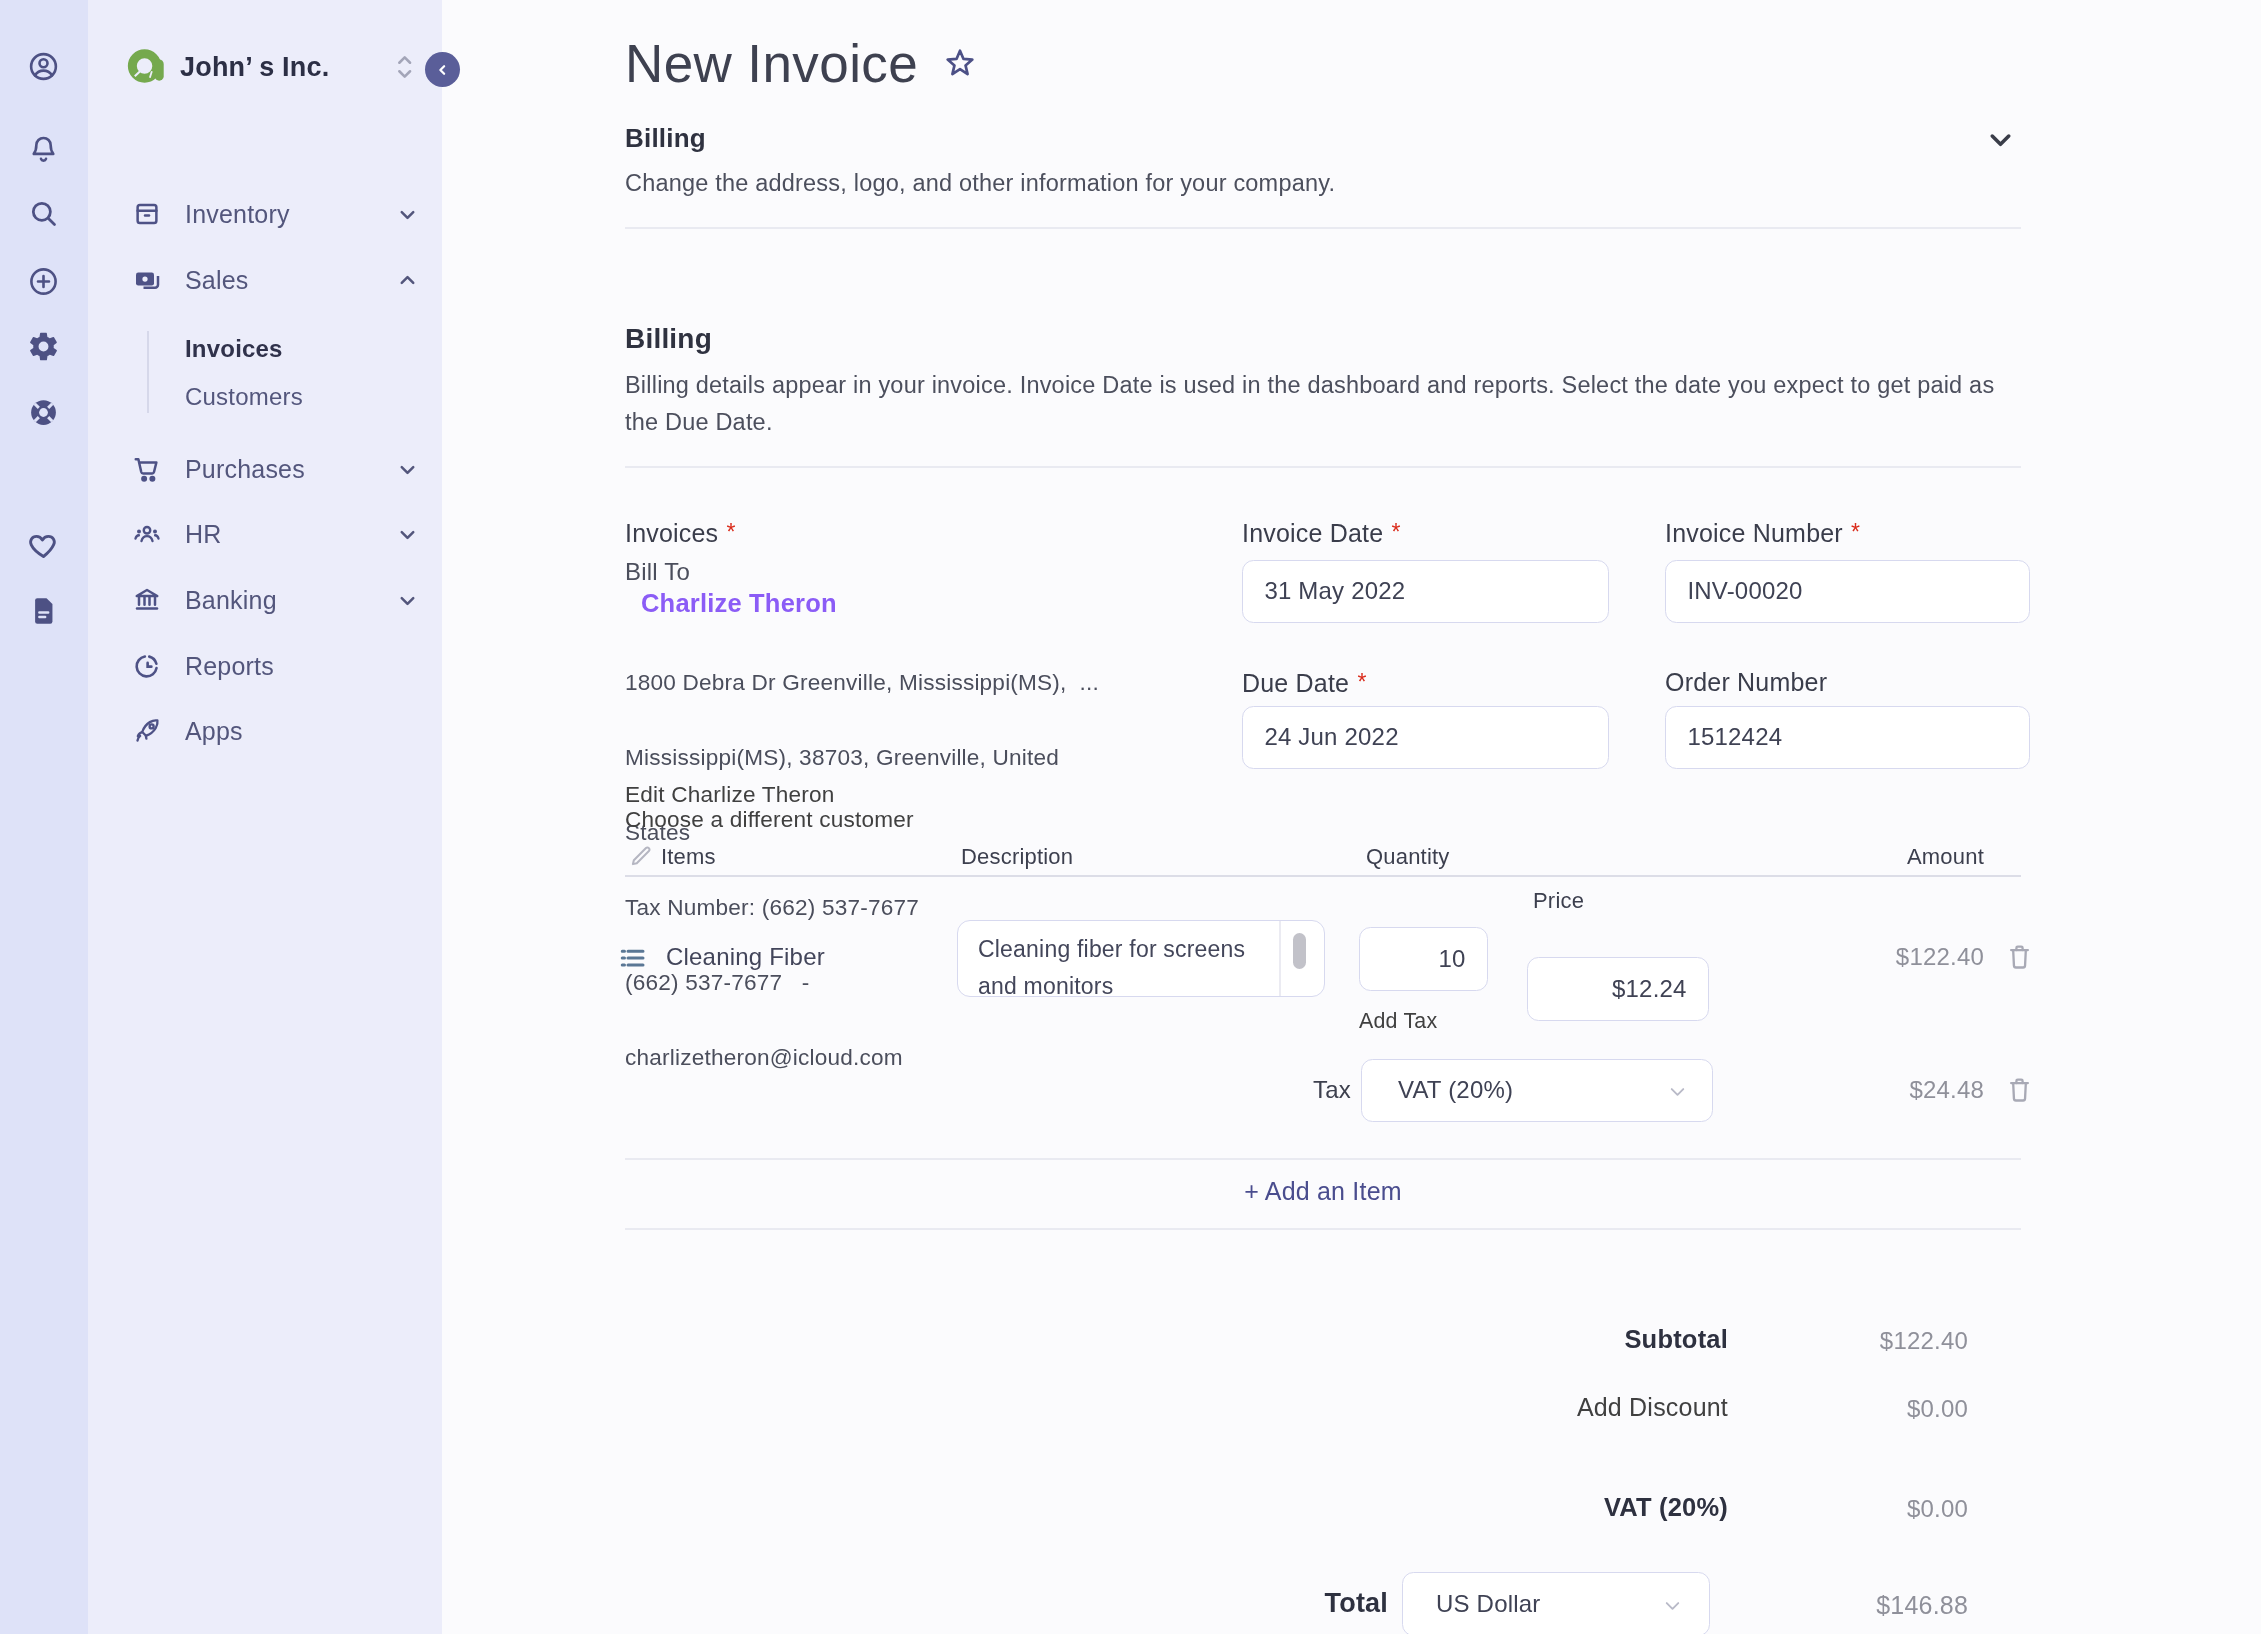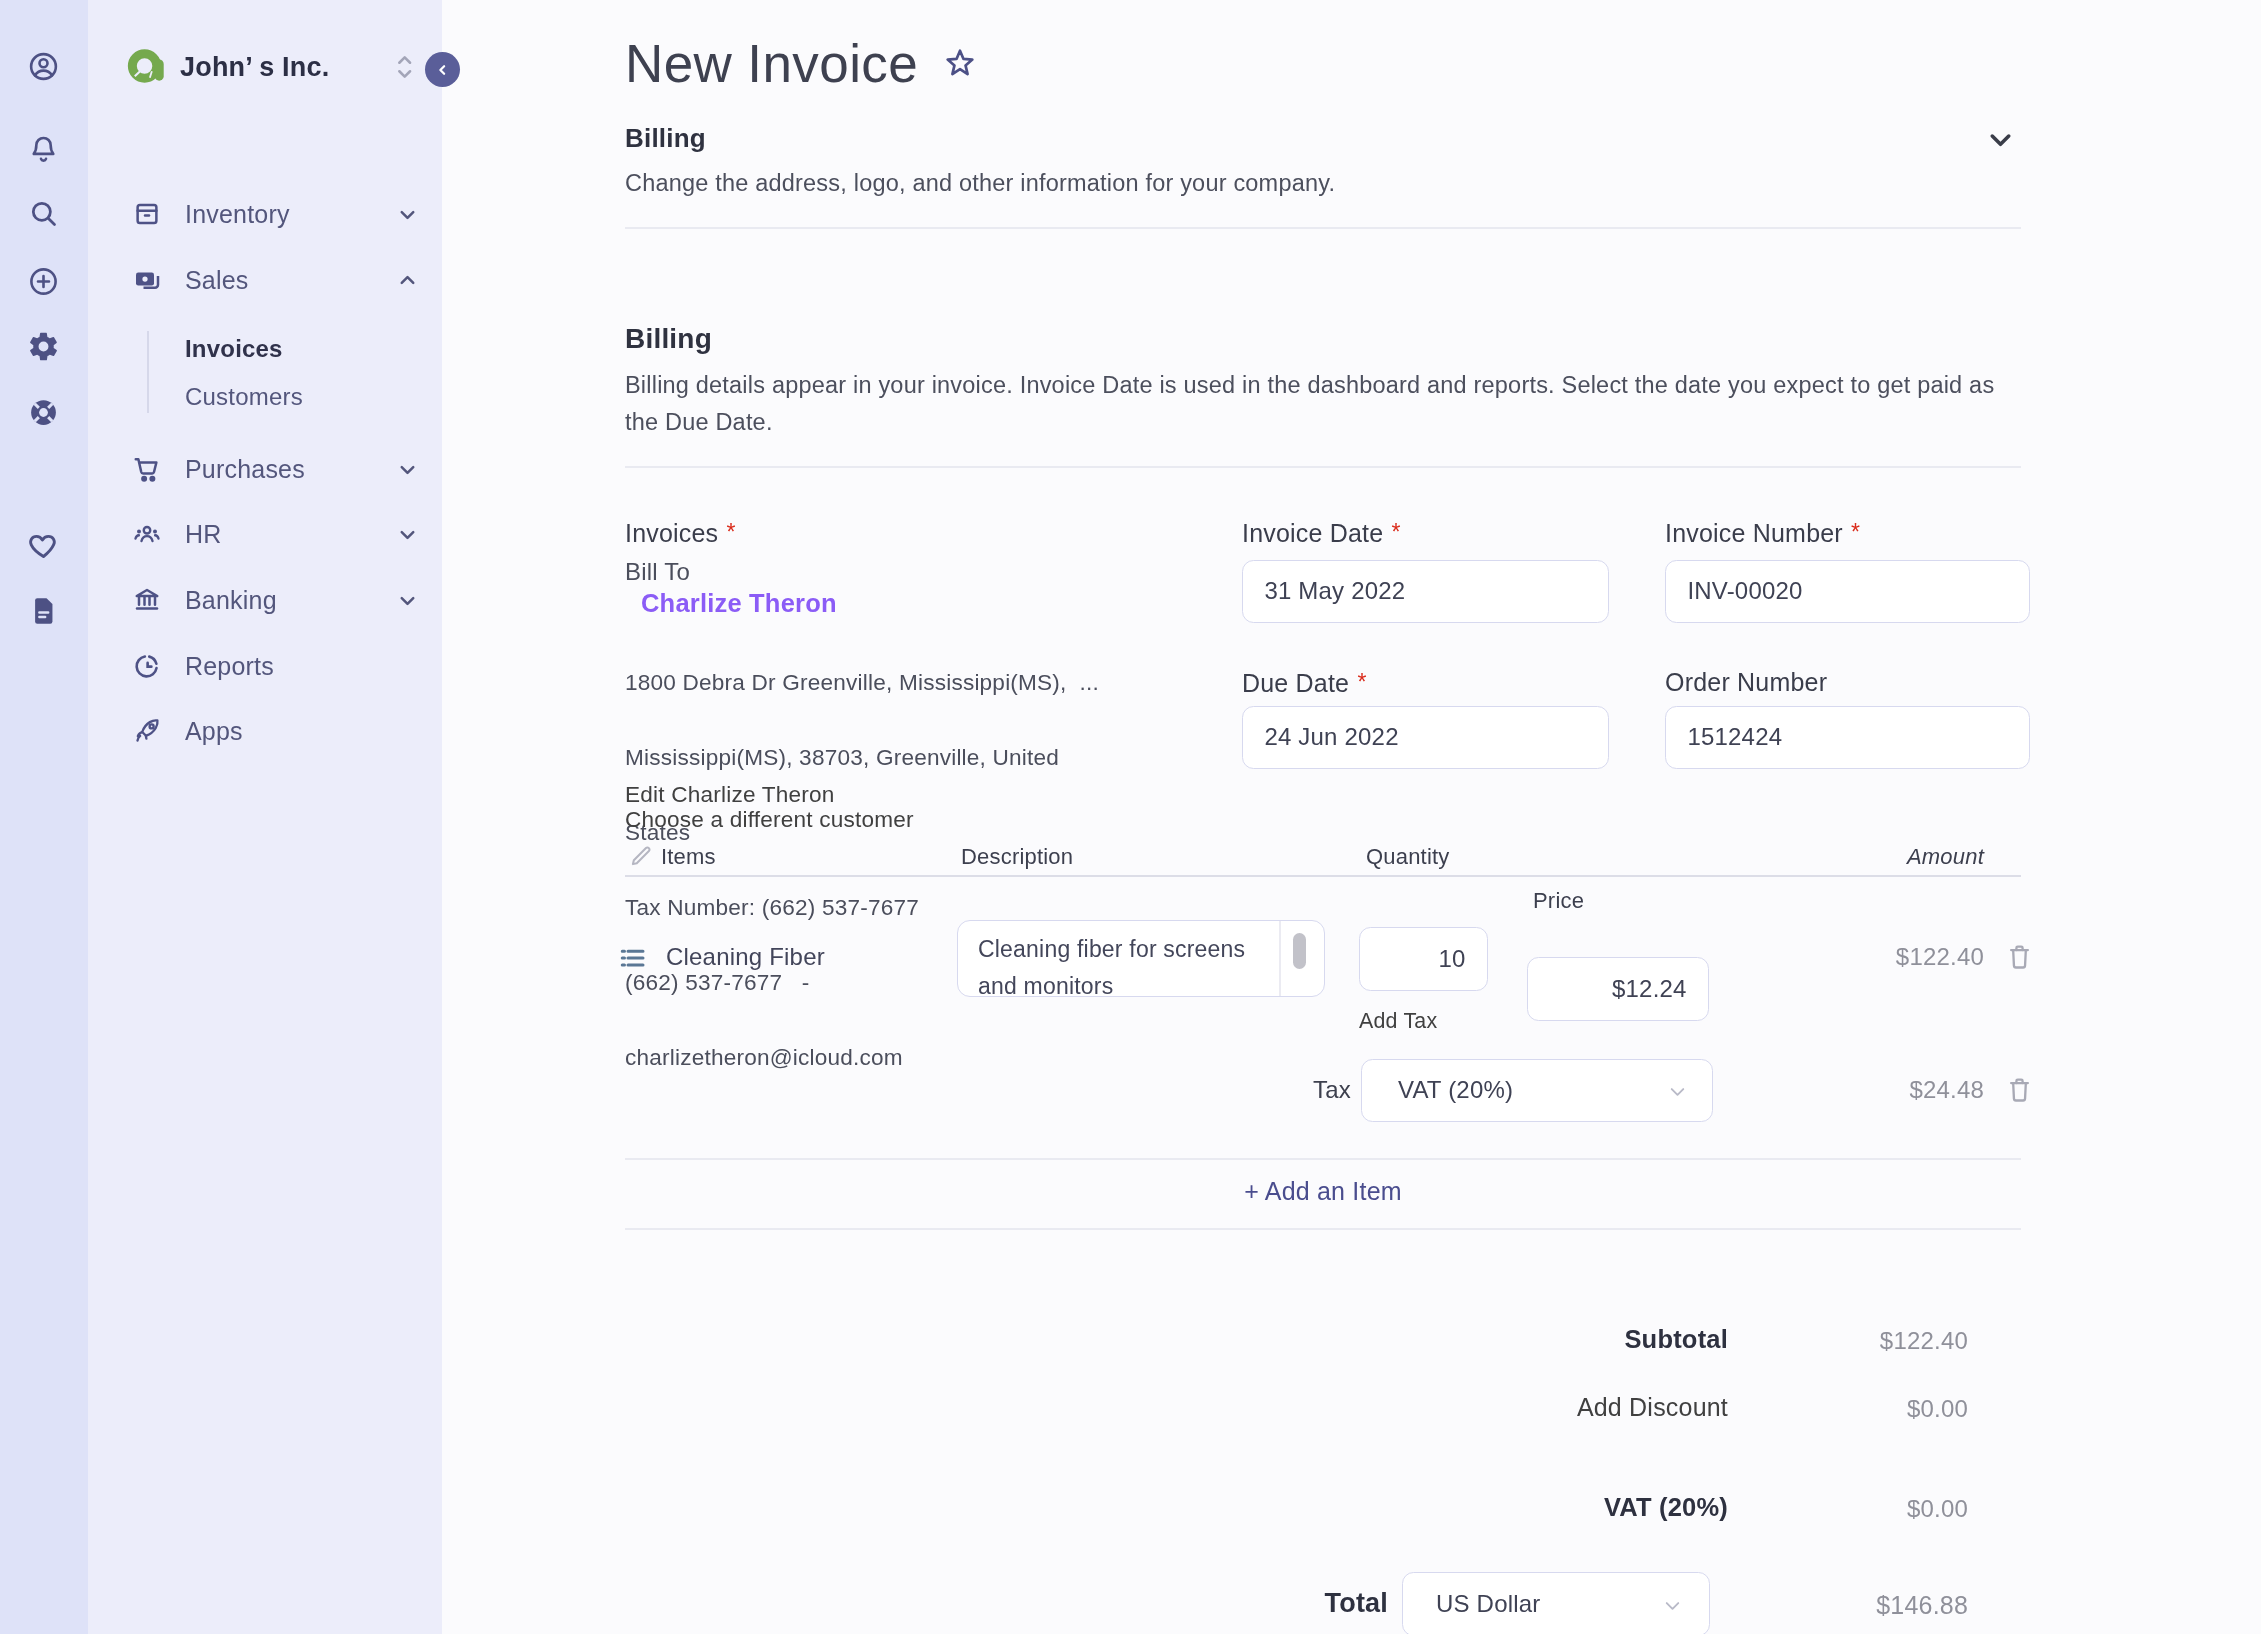--- a/index.html
+++ b/index.html
@@ -293,21 +293,21 @@
       <div class="abs" style="top:838px;left:0;width:1396px;height:38px;">
         <span class="abs" style="left:3.3px;top:5px;width:26px;height:26px;color:#b5b6c2;">
           <svg viewBox="0 0 24 24" width="26" height="26" fill="none" stroke="currentColor" stroke-width="1.9" stroke-linejoin="round">
               <path d="M4.5 19.5l.9-3.6L16.6 4.7a1.8 1.8 0 0 1 2.6 0l.1.1a1.8 1.8 0 0 1 0 2.6L8.1 18.6l-3.6.9z"></path>
             </svg>
         </span>
         <span class="abs thead" style="left:36px;">Items</span>
         <span class="abs thead" style="left:336px;">Description</span>
         <span class="abs thead" style="left:741px;">Quantity</span>
         <span class="abs thead" style="left:908px;margin-top:44px;">Price</span>
-        <span class="abs thead" style="left:1152px;width:207px;text-align:right;font-style:italic;">Amount</span>
+        <span class="abs thead" style="left:1152px;width:207px;text-align:right;">Amount</span>
       </div>
       <div class="abs" style="top:875px;left:0;width:1396px;height:1.6px;background:#dcdde7;"></div>
 
       <div>
         <span class="abs" style="left:-6.6px;top:943px;width:30px;height:30px;color:#5a7795;">
           <svg viewBox="0 0 24 24" width="30" height="30" fill="none" stroke="currentColor" stroke-width="2.4" stroke-linecap="round">
               <path d="M8 6.5h12M8 12h12M8 17.5h12"></path>
               <path d="M3.4 6.5h1.8M3.4 12h1.8M3.4 17.5h1.8"></path>
             </svg>
         </span>

